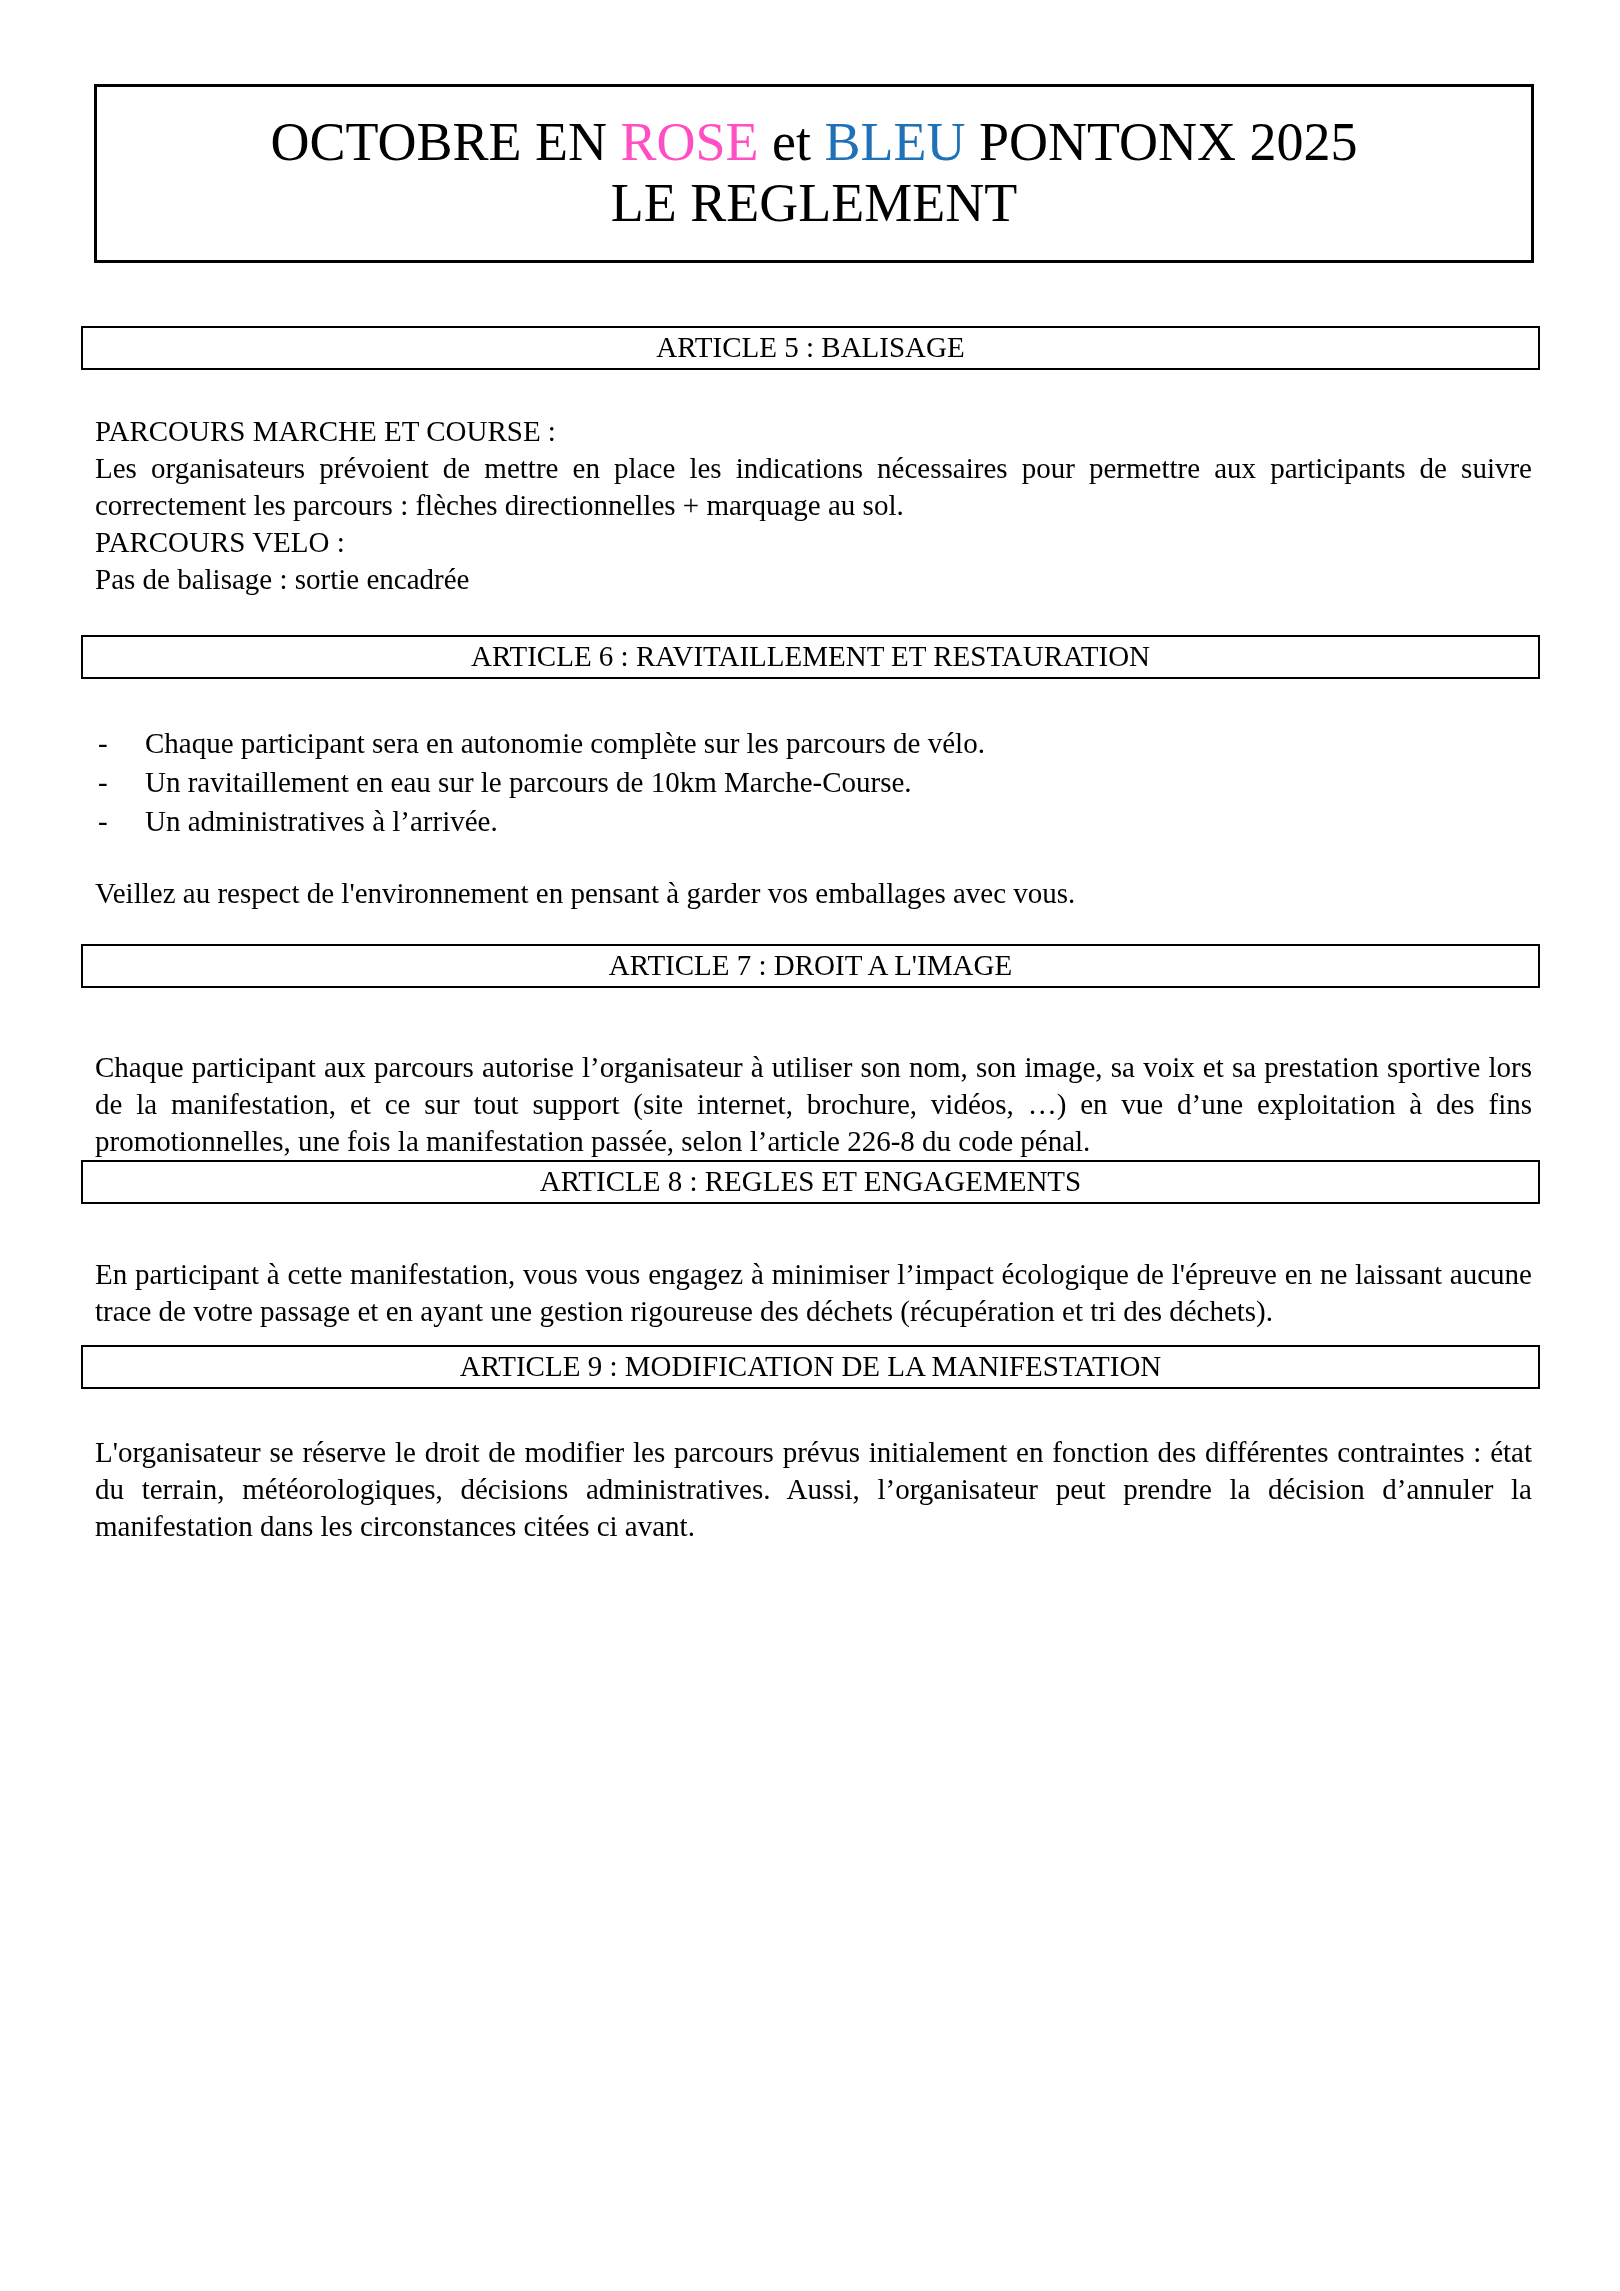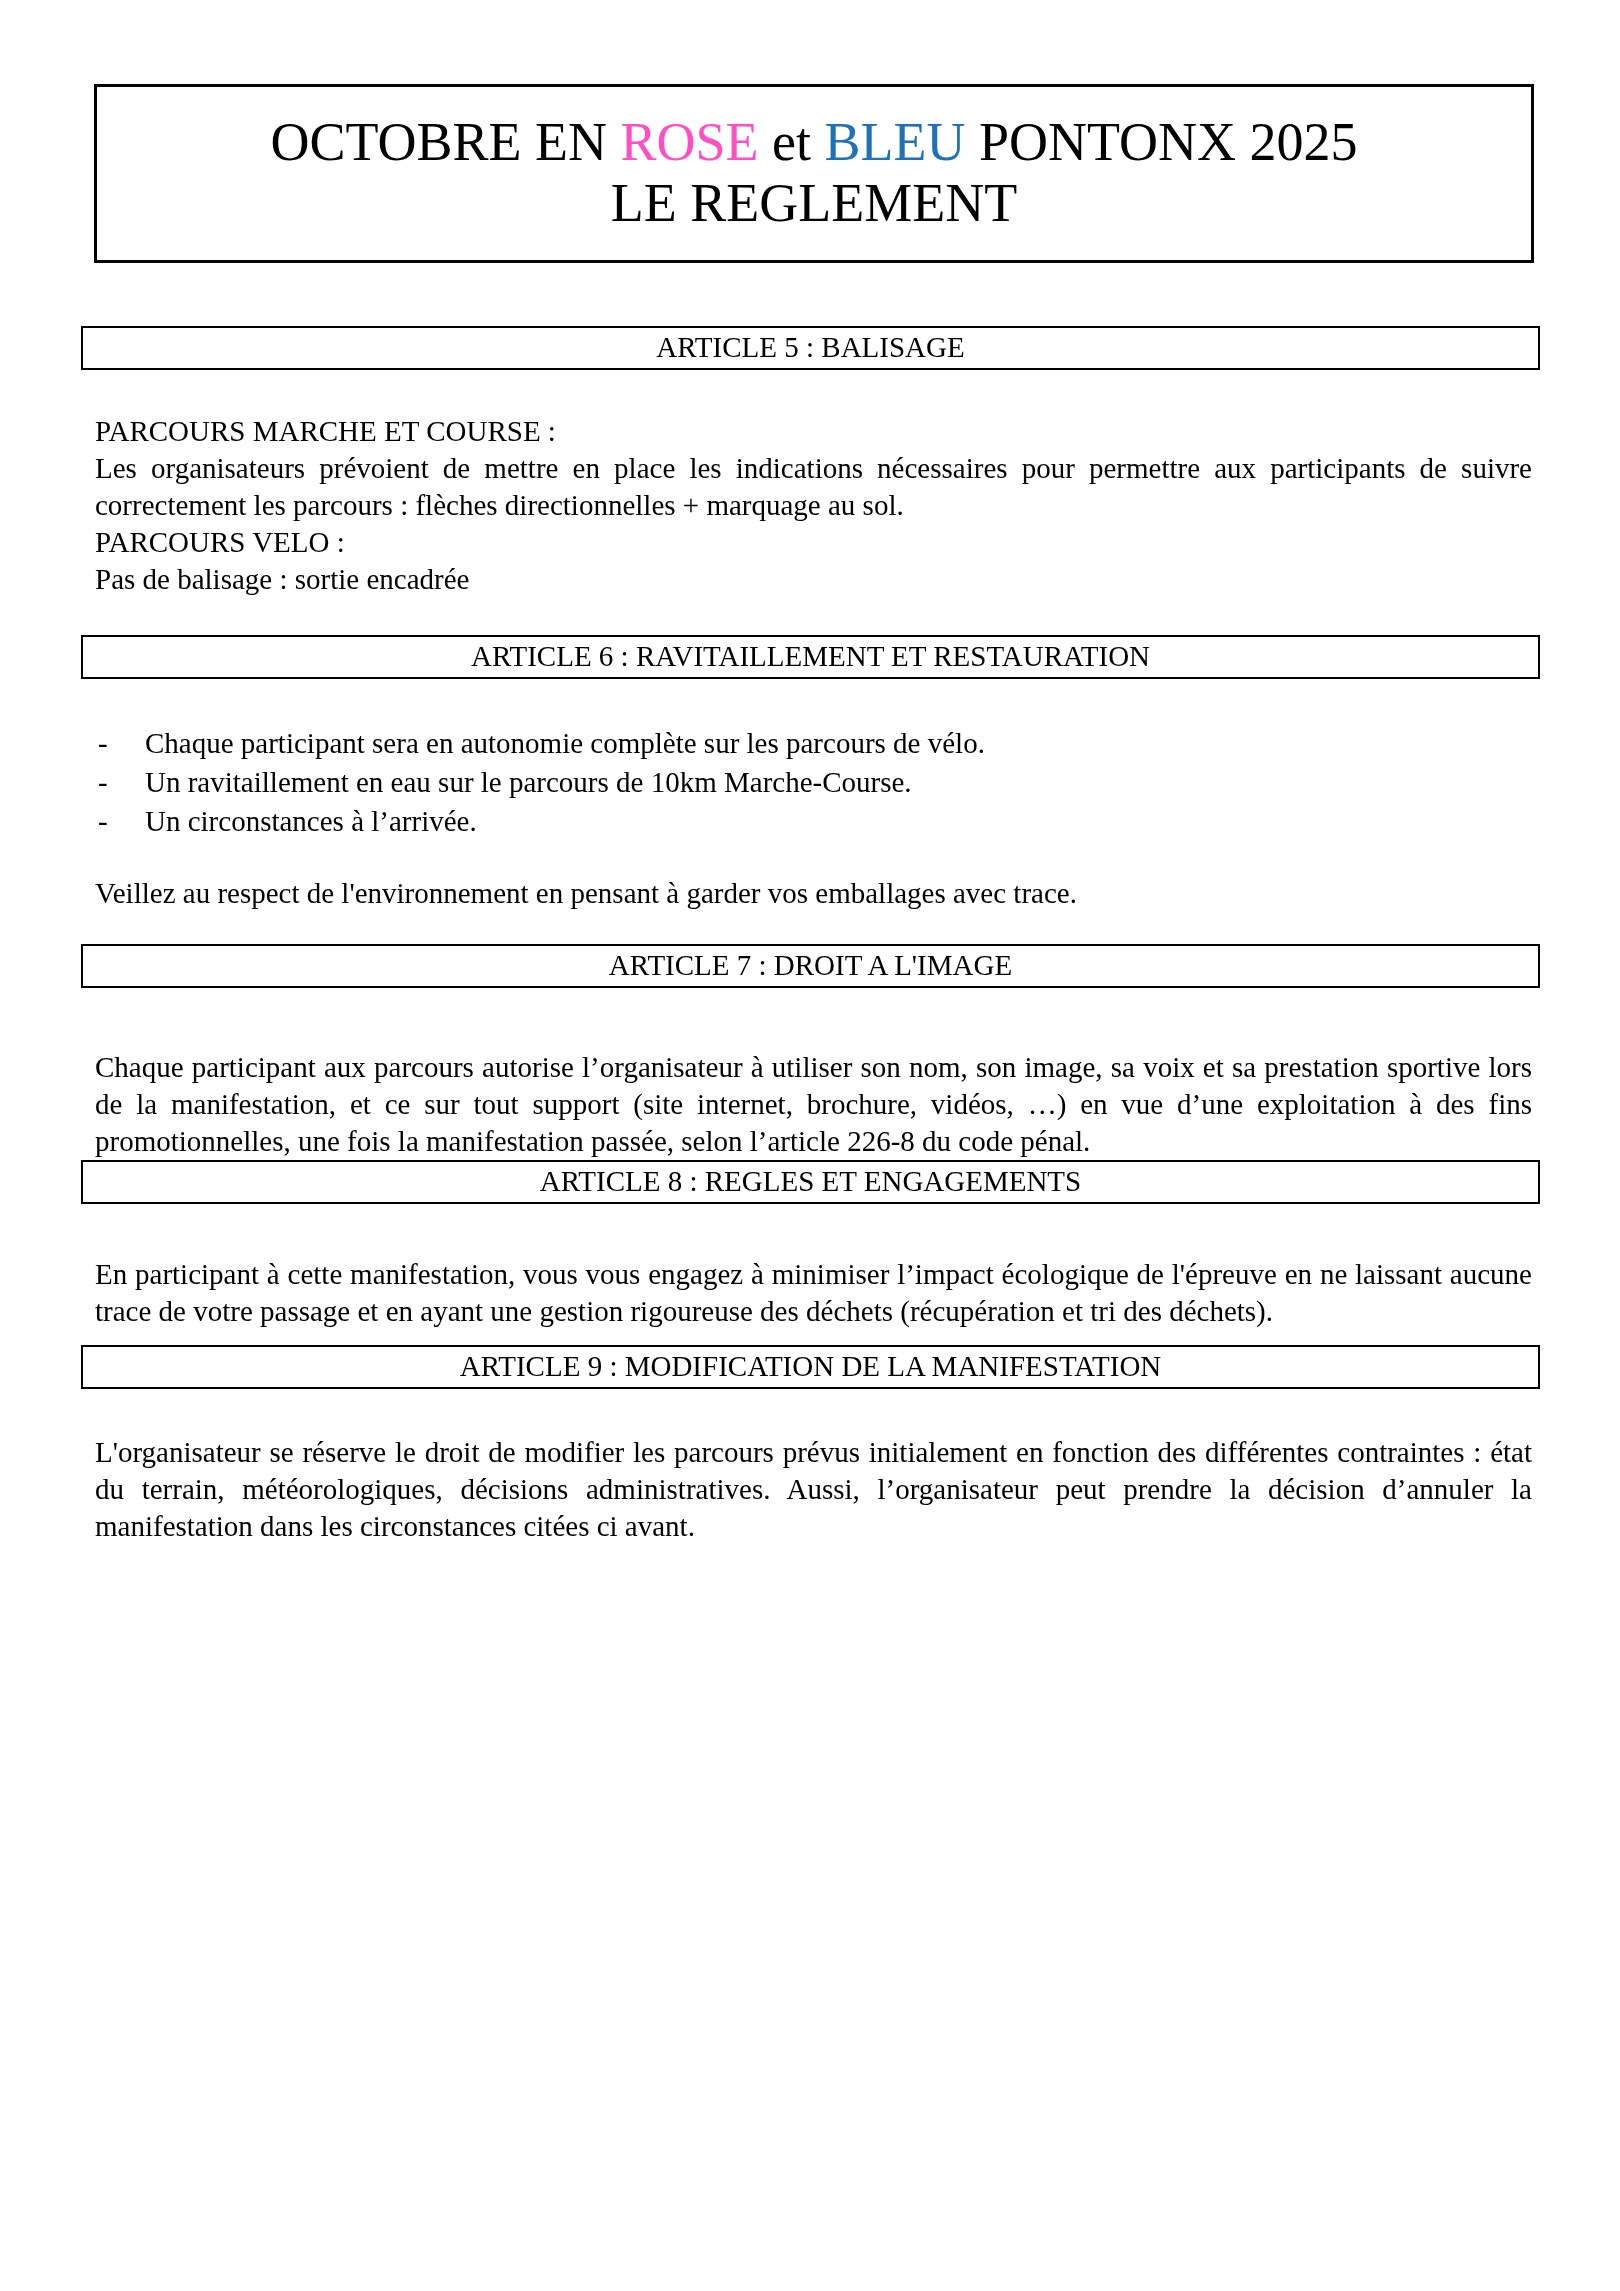--- a/index.html
+++ b/index.html
@@ -96,24 +96,24 @@
     <div class="bullet-row">
       <span class="bullet-dash">-</span>
       <span class="bullet-text">Chaque participant sera en autonomie complète sur les parcours de vélo.</span>
     </div>
     <div class="bullet-row">
       <span class="bullet-dash">-</span>
       <span class="bullet-text">Un ravitaillement en eau sur le parcours de 10km Marche-Course.</span>
     </div>
     <div class="bullet-row">
       <span class="bullet-dash">-</span>
-      <span class="bullet-text">Un circonstances à l’arrivée.</span>
+      <span class="bullet-text">Un administratives à l’arrivée.</span>
     </div>
   </div>
-  <div class="body-block note6">Veillez au respect de l'environnement en pensant à garder vos emballages avec trace.</div>
+  <div class="body-block note6">Veillez au respect de l'environnement en pensant à garder vos emballages avec vous.</div>
 
   <div class="article-box a7">
     <span>ARTICLE 7 : DROIT A L'IMAGE</span>
   </div>
   <div class="body-block b7 justify">Chaque participant aux parcours autorise l’organisateur à utiliser son nom, son image, sa voix et sa prestation sportive lors de la manifestation, et ce sur tout support (site internet, brochure, vidéos, …) en vue d’une exploitation à des fins promotionnelles, une fois la manifestation passée, selon l’article 226-8 du code pénal.</div>
 
   <div class="article-box a8">
     <span>ARTICLE 8 : REGLES ET ENGAGEMENTS</span>
   </div>
   <div class="body-block b8 justify">En participant à cette manifestation, vous vous engagez à minimiser l’impact écologique de l'épreuve en ne laissant aucune trace de votre passage et en ayant une gestion rigoureuse des déchets (récupération et tri des déchets).</div>

